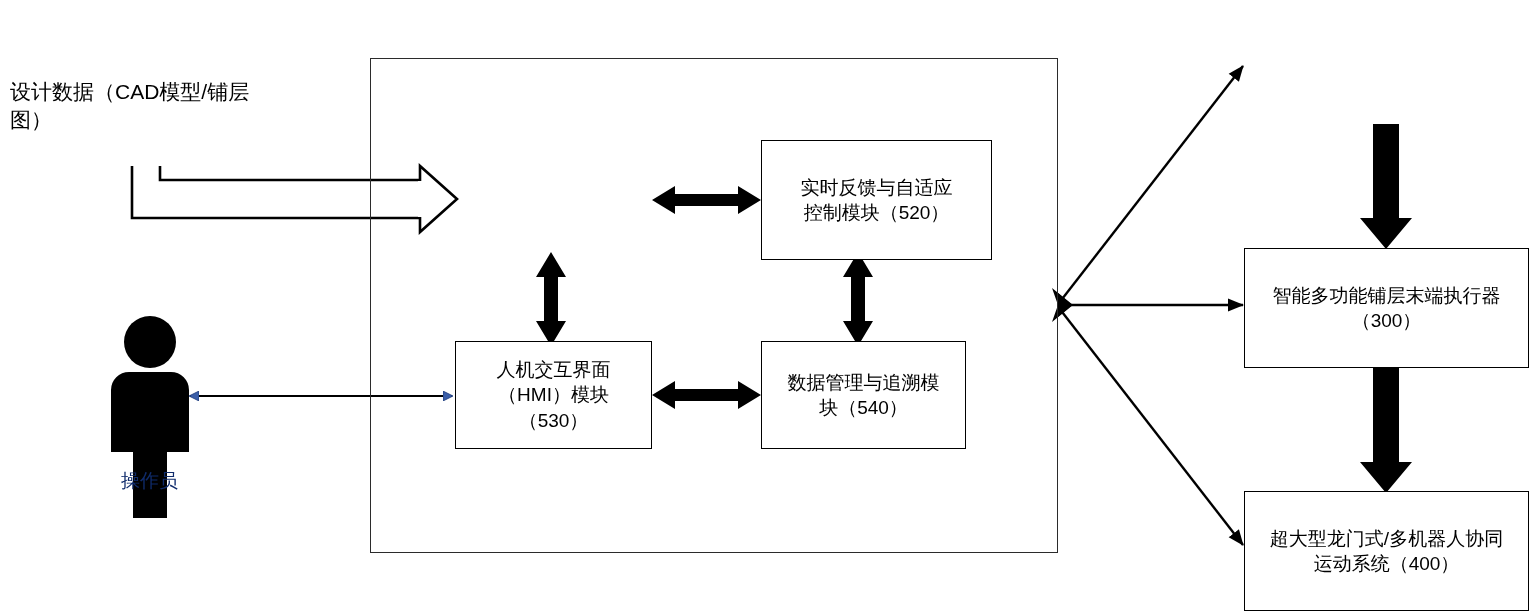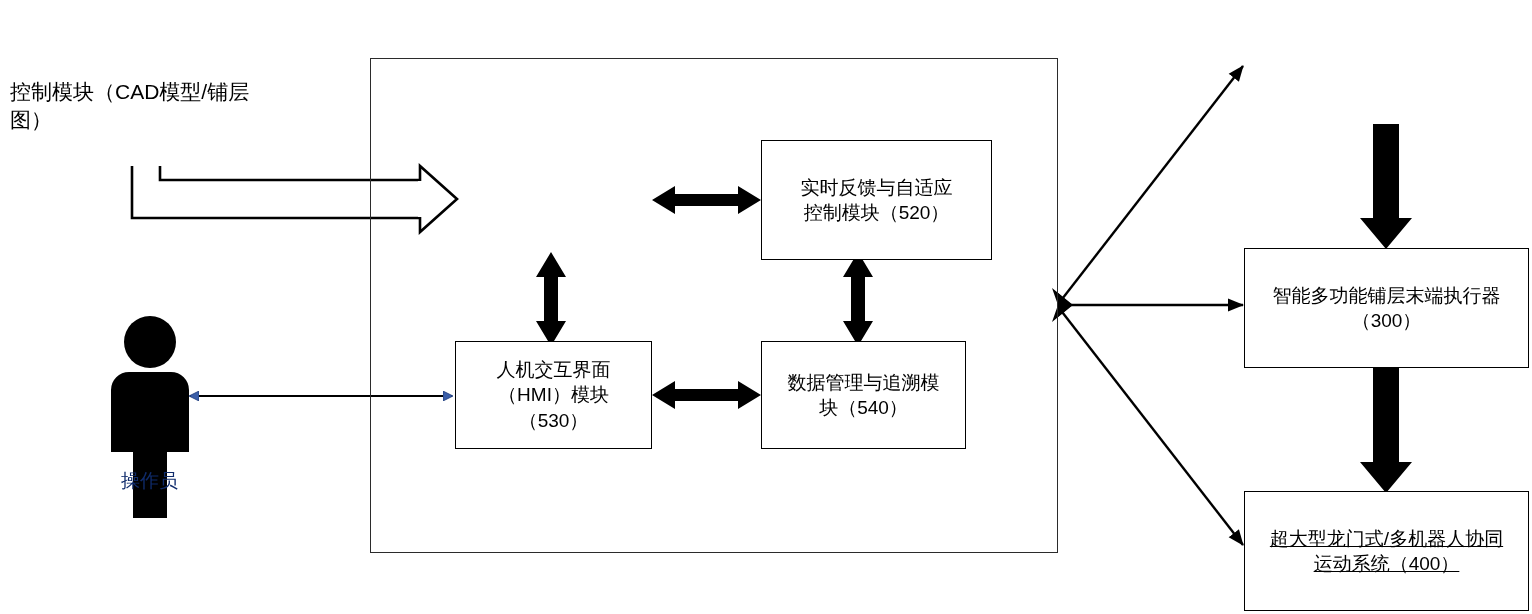--- a/index.html
+++ b/index.html
@@ -152,21 +152,21 @@
     <g>
       <path d="M1373,368 L1399,368 L1399,462 L1412,462 L1386,493 L1360,462 L1373,462 Z" fill="#000000"></path>
     </g>
 
     <g class="actor-figure">
       <circle cx="150" cy="342" r="26" fill="#000000"></circle>
       <path d="M111,390 a18,18 0 0 1 18,-18 h42 a18,18 0 0 1 18,18 v62 h-22 v66 h-34 v-66 h-22 Z" fill="#000000"></path>
     </g>
   </svg>
 
-  <div class="side-text" style="left:10px; top:78px; width:290px;">控制模块（CAD模型/铺层
+  <div class="side-text" style="left:10px; top:78px; width:290px;">设计数据（CAD模型/铺层
 图）</div>
 
   <div class="actor-caption" style="left:92px; top:468px; width:115px;">操作员</div>
 
   <div class="platform-box" style="left:370px; top:58px; width:688px; height:495px;"></div>
 
 
 
   <div class="node-box" style="left:761px; top:140px; width:231px; height:120px;">
     <span class="node-label">实时反馈与自适应
@@ -183,18 +183,18 @@
     <span class="node-label">数据管理与追溯模
 块（540）</span>
   </div>
 
 
   <div class="node-box" style="left:1244px; top:248px; width:285px; height:120px;">
     <span class="node-label">智能多功能铺层末端执行器
 （300）</span>
   </div>
 
-  <div class="node-box" style="left:1244px; top:491px; width:285px; height:120px;text-decoration:underline;">
+  <div class="node-box" style="left:1244px; top:491px; width:285px; height:120px;">
     <span class="node-label">超大型龙门式/多机器人协同
 运动系统（400）</span>
   </div>
 
 </div>
 
 </body></html>

